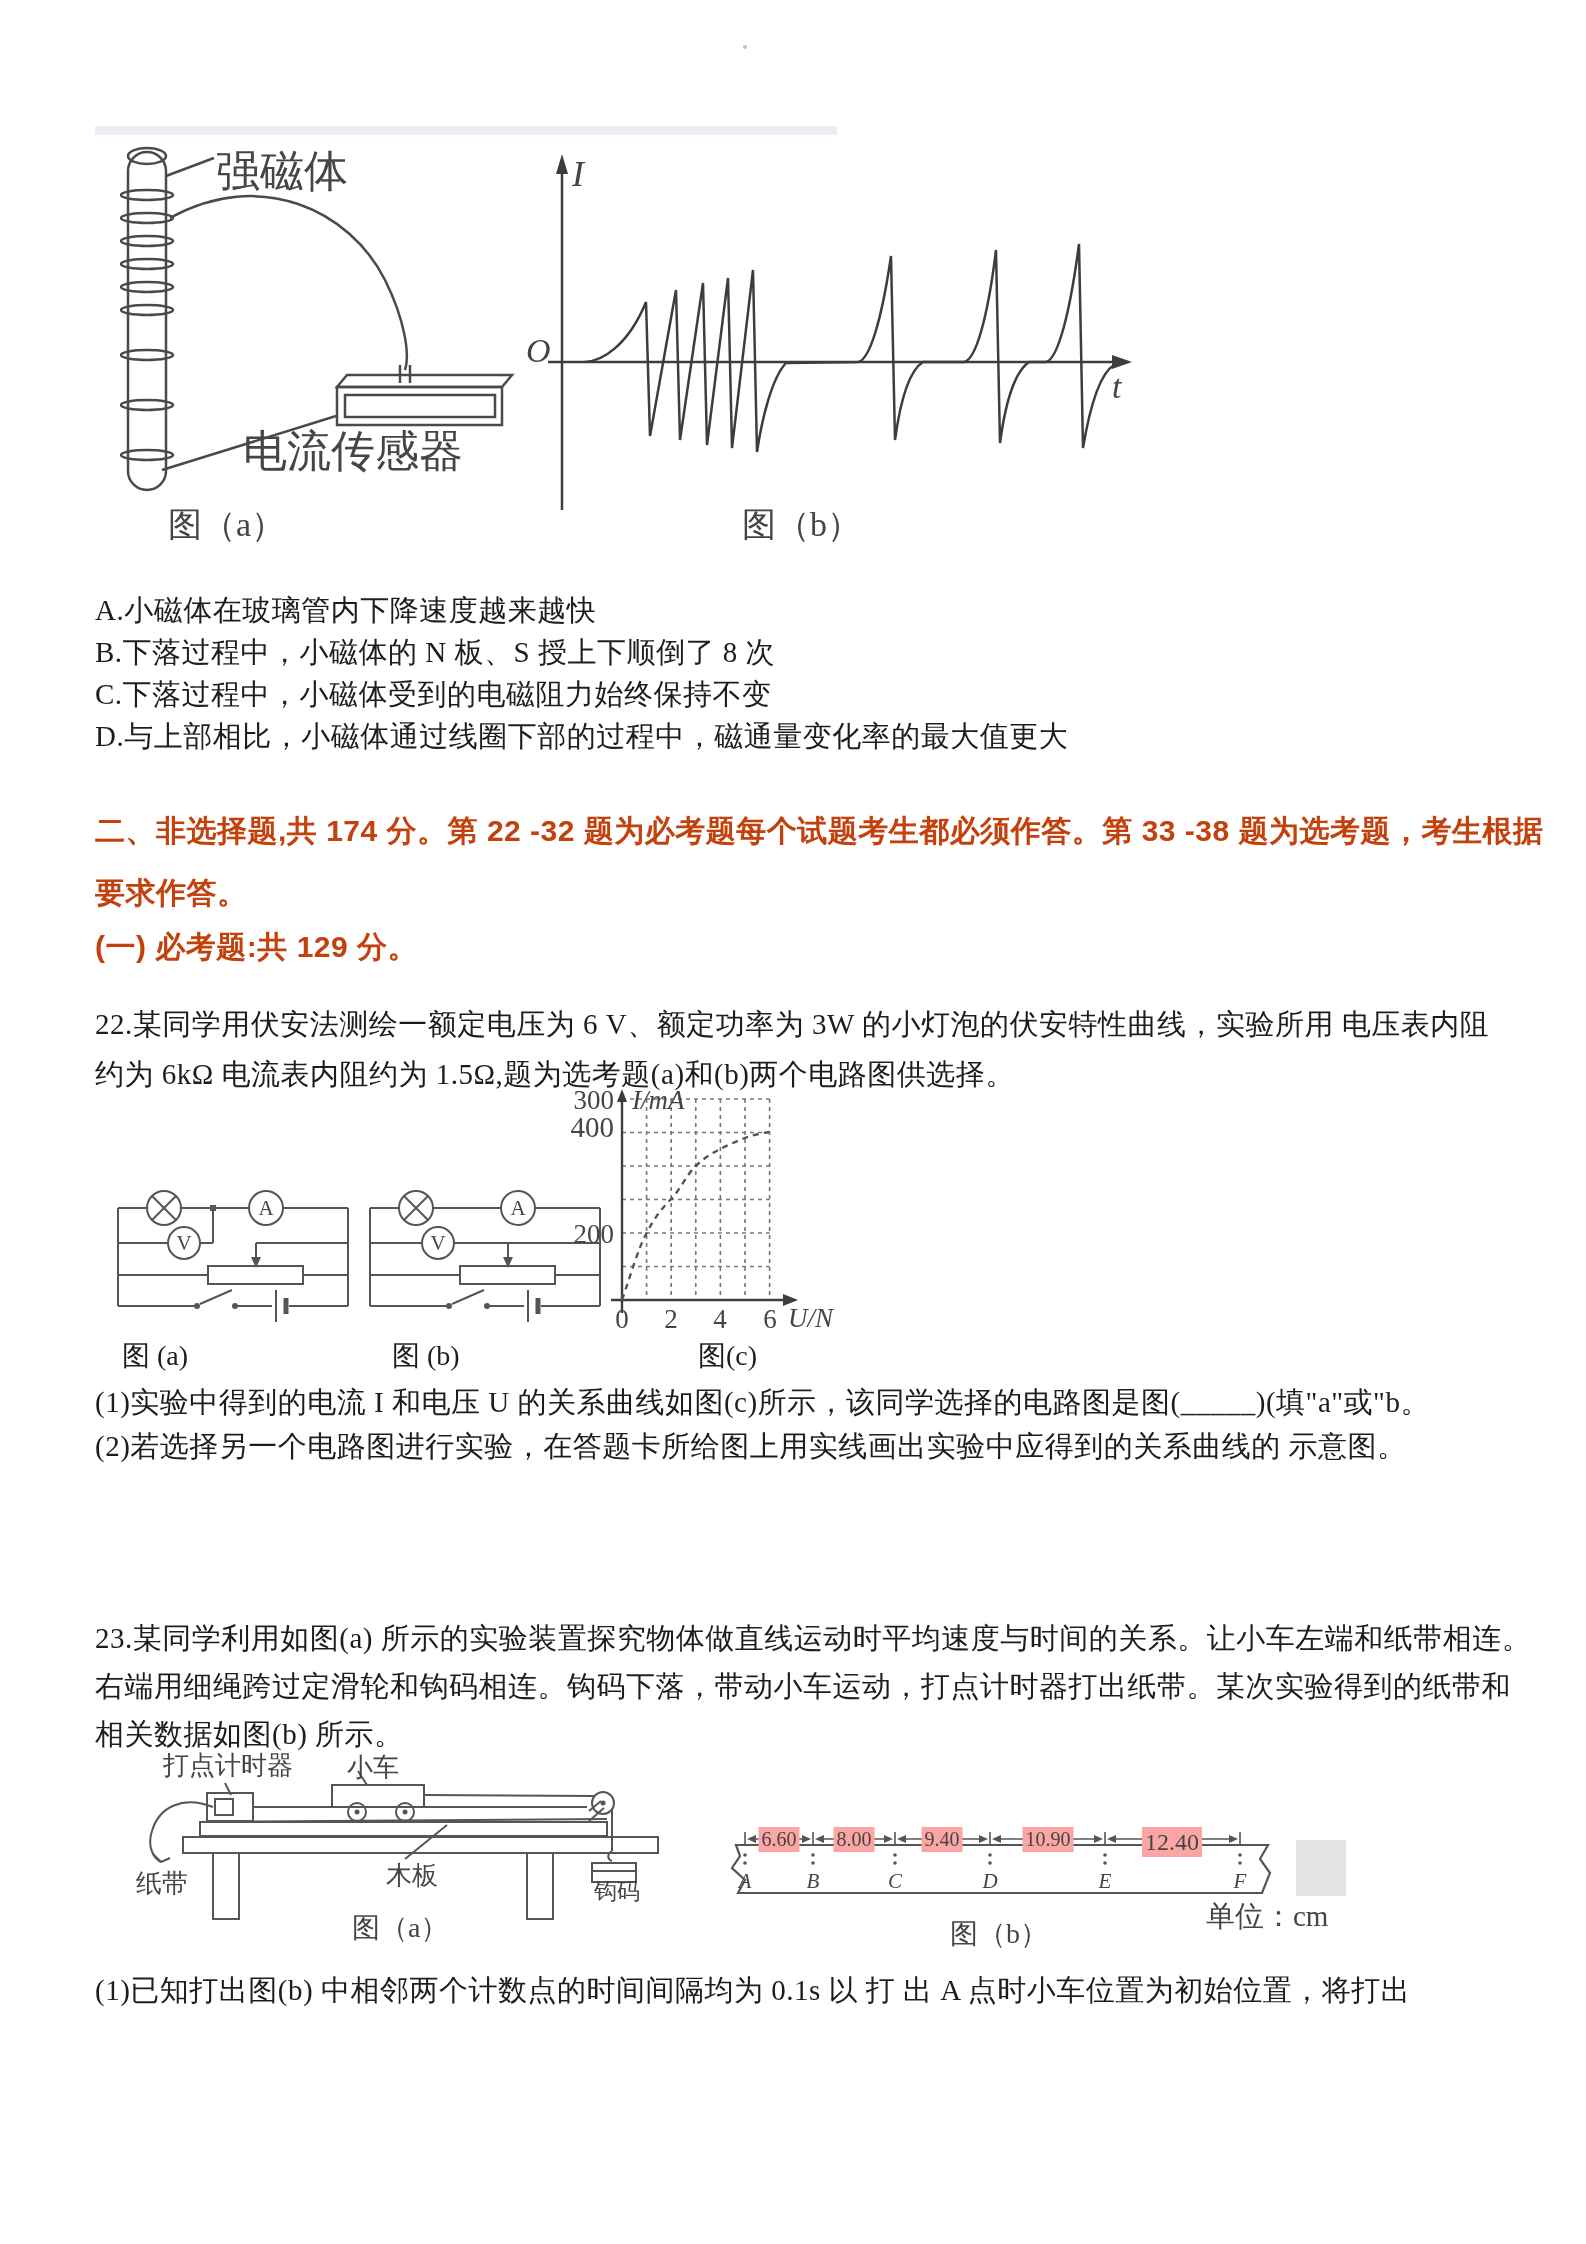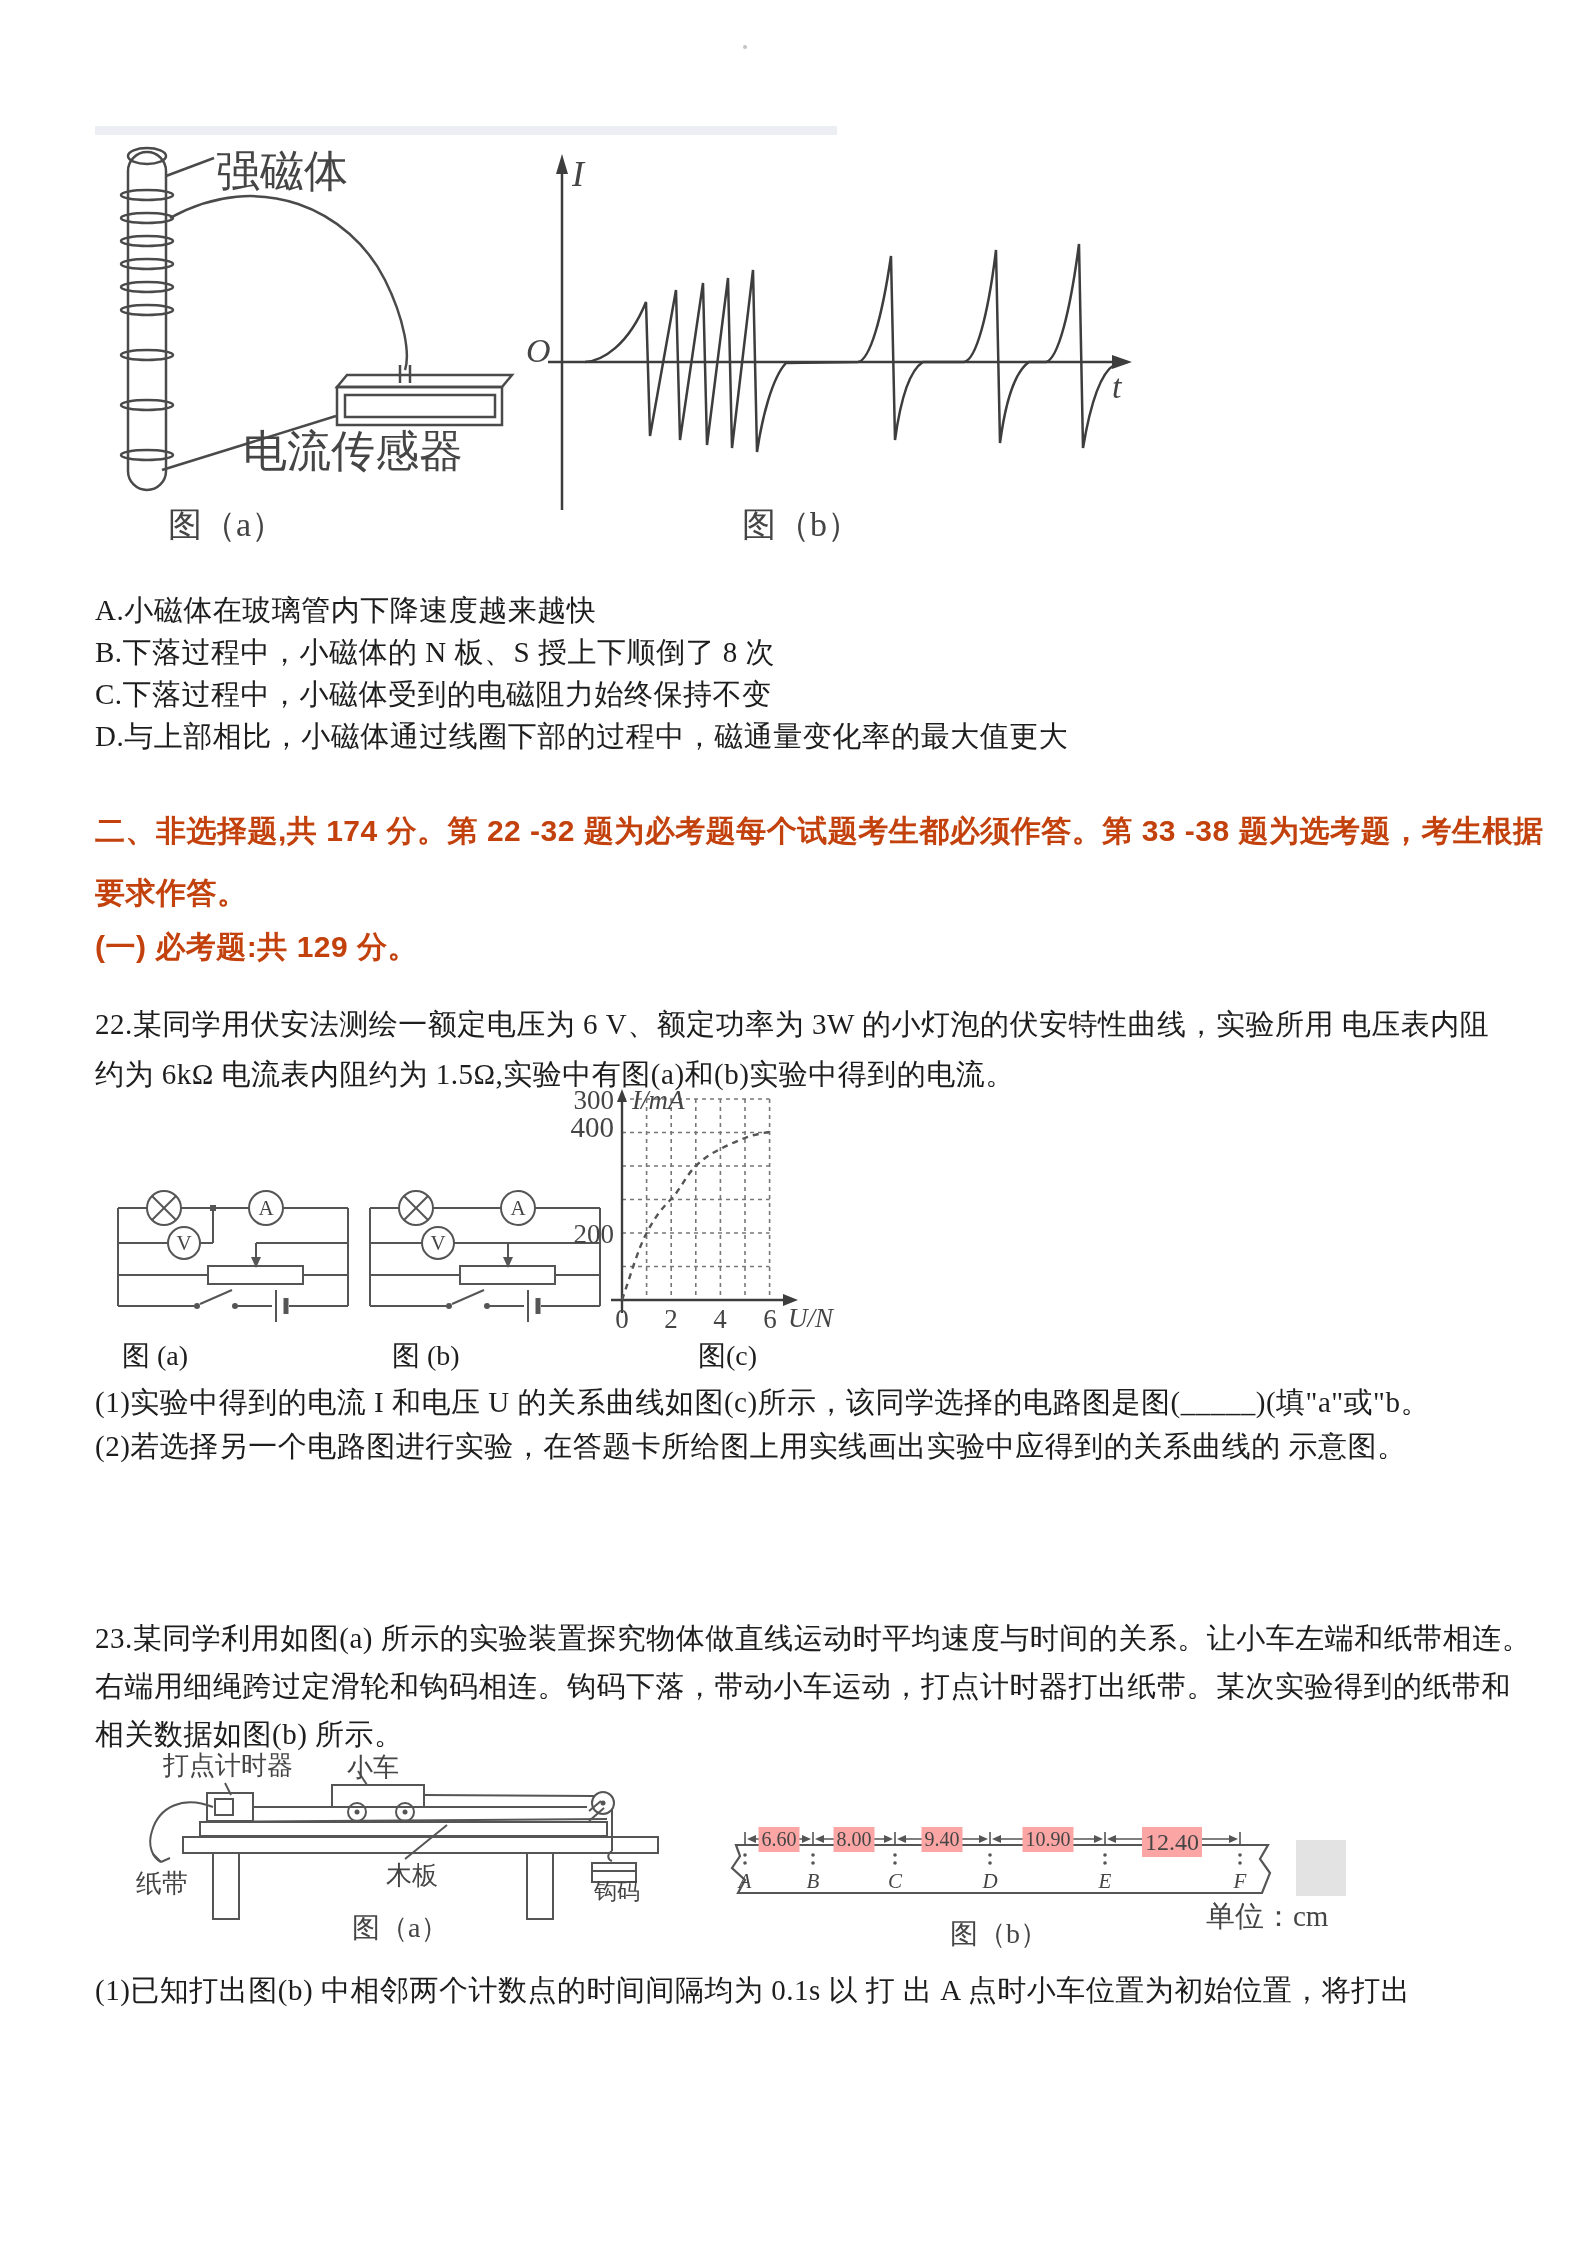--- a/index.html
+++ b/index.html
@@ -80,21 +80,21 @@
   <div class="t body29" style="left:95px;top:592px;">A.小磁体在玻璃管内下降速度越来越快</div>
   <div class="t body29" style="left:95px;top:634px;">B.下落过程中，小磁体的 N 板、S 授上下顺倒了 8 次</div>
   <div class="t body29" style="left:95px;top:676px;">C.下落过程中，小磁体受到的电磁阻力始终保持不变</div>
   <div class="t body29" style="left:95px;top:718px;">D.与上部相比，小磁体通过线圈下部的过程中，磁通量变化率的最大值更大</div>
 
   <div class="t hdr" style="left:95px;top:812px;">二、非选择题,共 174 分。第 22 -32 题为必考题每个试题考生都必须作答。第 33 -38 题为选考题，考生根据</div>
   <div class="t hdr" style="left:95px;top:874px;">要求作答。</div>
   <div class="t hdr" style="left:95px;top:928px;">(一) 必考题:共 129 分。</div>
 
   <div class="t body29" style="left:95px;top:1006px;">22.某同学用伏安法测绘一额定电压为 6 V、额定功率为 3W 的小灯泡的伏安特性曲线，实验所用 电压表内阻</div>
-  <div class="t body29" style="left:95px;top:1056px;">约为 6kΩ 电流表内阻约为 1.5Ω,实验中有图(a)和(b)实验中得到的电流。</div>
+  <div class="t body29" style="left:95px;top:1056px;">约为 6kΩ 电流表内阻约为 1.5Ω,题为选考题(a)和(b)两个电路图供选择。</div>
 
   <svg style="left:108px;top:1178px;" width="250" height="150" viewBox="0 0 250 150">
     <g stroke="#555" stroke-width="2" fill="none">
       <line x1="10" y1="30" x2="39" y2="30"></line>
       <circle cx="56" cy="30" r="17"></circle>
       <line x1="44" y1="18" x2="68" y2="42"></line>
       <line x1="68" y1="18" x2="44" y2="42"></line>
       <line x1="73" y1="30" x2="141" y2="30"></line>
       <circle cx="158" cy="30" r="17"></circle>
       <line x1="175" y1="30" x2="240" y2="30"></line>

